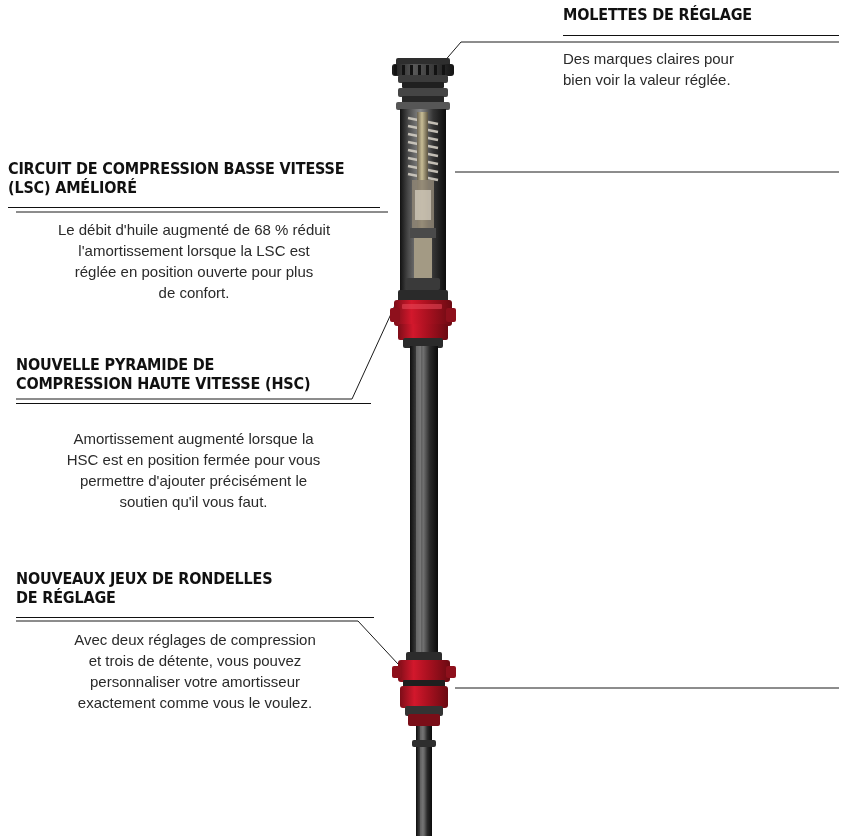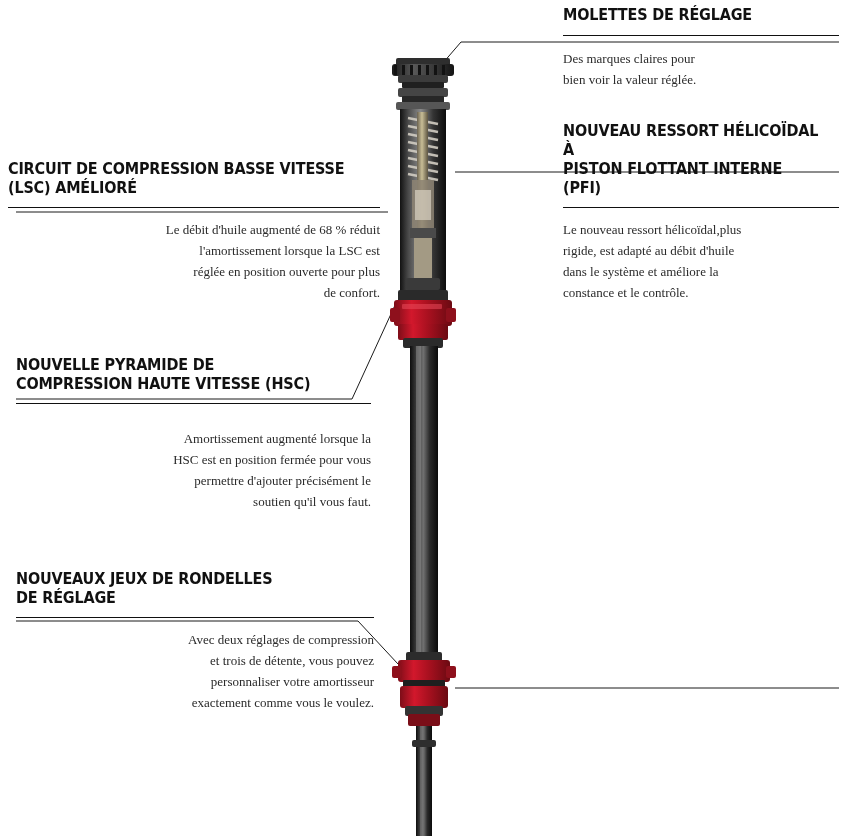--- a/index.html
+++ b/index.html
@@ -41,31 +41,31 @@
     white-space: pre-line;
     margin: 0;
   }
   .callout .rule {
     height: 1px;
     background: #111111;
     margin: 9px 0 11px 0;
     width: 100%;
   }
   .callout .body {
-    font-family: Liberation Serif, serif;
-    font-size: 13px;
+    font-family: Liberation Sans, sans-serif;
+    font-size: 15px;
     line-height: 21px;
     color: #2a2a2a;
     white-space: pre-line;
     margin: 0;
   }
 
   
   .left .title { text-align: left; }
-  .left .body { text-align: right; }
+  .left .body { text-align: center; }
 
   
   .right .title { text-align: left; }
   .right .body { text-align: left; }
 
   
   #c-molettes { left: 563px; top: 6px; width: 276px; }
   #c-molettes .rule { margin: 10px 0 12px 0; }
 
   #c-pfi { left: 563px; top: 122px; width: 276px; }
@@ -219,29 +219,20 @@
     <rect x="40" y="700" width="24" height="7" rx="2" fill="#2e2e2e"></rect>
   </svg>
 
   <div class="callout right" id="c-molettes">
     <div class="title">MOLETTES DE RÉGLAGE</div>
     <div class="rule"></div>
     <div class="body">Des marques claires pour
 bien voir la valeur réglée.</div>
   </div>
 
-  <div class="callout right" id="c-pfi">
-    <div class="title">NOUVEAU RESSORT HÉLICOÏDAL À
-PISTON FLOTTANT INTERNE (PFI)</div>
-    <div class="rule"></div>
-    <div class="body">Le nouveau ressort hélicoïdal,plus
-rigide, est adapté au débit d'huile
-dans le système et améliore la
-constance et le contrôle.</div>
-  </div>
 
   <div class="callout left" id="c-lsc">
     <div class="title">CIRCUIT DE COMPRESSION BASSE VITESSE
 (LSC) AMÉLIORÉ</div>
     <div class="rule"></div>
     <div class="body">Le débit d'huile augmenté de 68 % réduit
 l'amortissement lorsque la LSC est
 réglée en position ouverte pour plus
 de confort.</div>
   </div>

